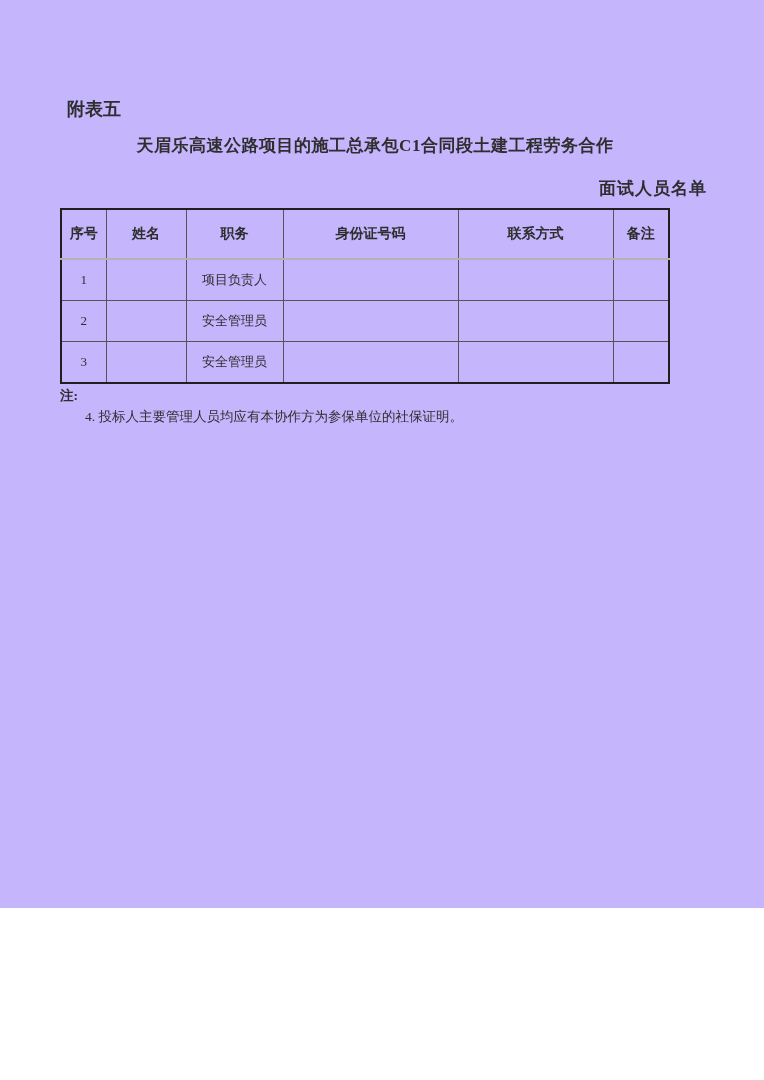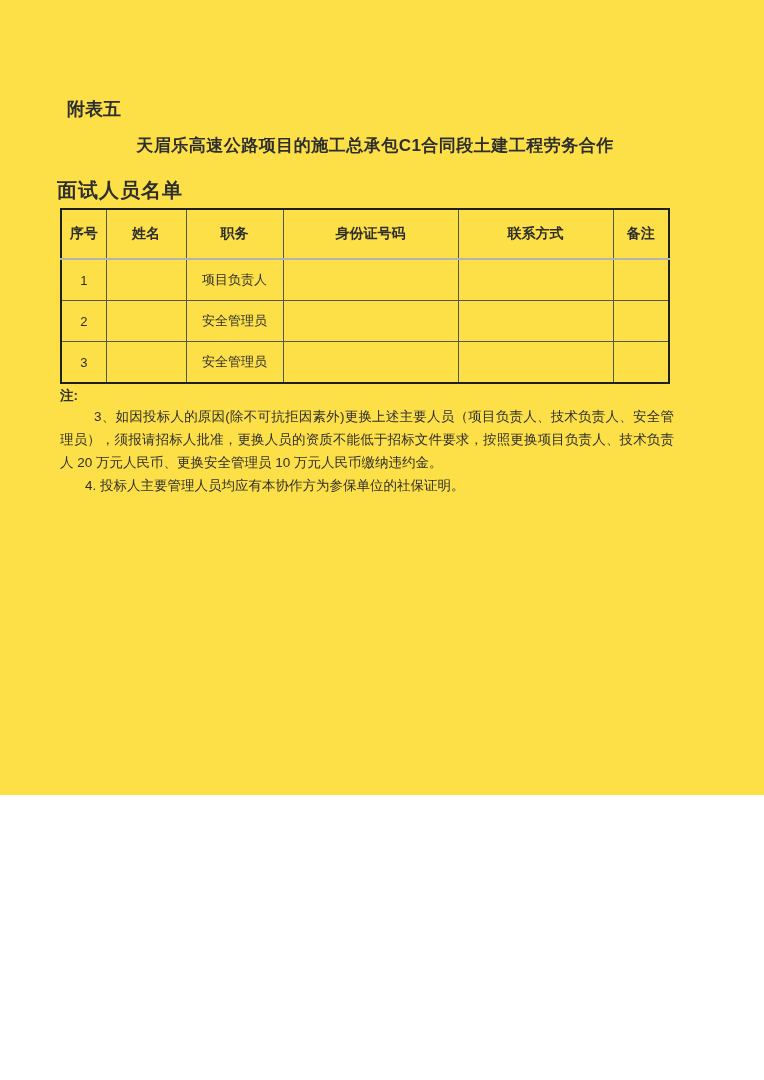--- a/index.html
+++ b/index.html
@@ -3,24 +3,24 @@
 <meta charset="utf-8">
 <style>
   html, body {
     margin: 0;
     padding: 0;
     background: #ffffff;
   }
   .page {
     position: relative;
     width: 764px;
-    height: 795px;
-    background: #fde047;
+    height: 908px;
+    background: #c4b5fd;
     color: #2e2e2e;
-    font-family: Liberation Sans, sans-serif;
+    font-family: Liberation Serif, serif;
     overflow: hidden;
   }
   .appendix-label {
     position: absolute;
     left: 67px;
     top: 97px;
     font-size: 18px;
     font-weight: 700;
   }
   .doc-title {
@@ -32,22 +32,22 @@
     font-size: 17px;
     font-weight: 700;
     letter-spacing: 0.5px;
     white-space: nowrap;
   }
   .doc-subtitle {
     position: absolute;
     left: 57px;
     top: 177px;
     width: 650px;
-    text-align: left;
-    font-size: 20px;
+    text-align: right;
+    font-size: 17px;
     font-weight: 700;
     letter-spacing: 1px;
   }
   table.personnel {
     position: absolute;
     left: 60px;
     top: 208px;
     width: 608px;
     border-collapse: collapse;
     table-layout: fixed;
@@ -152,19 +152,18 @@
         <td>安全管理员</td>
         <td></td>
         <td></td>
         <td></td>
       </tr>
     </tbody>
   </table>
 
   <div class="notes">
     <div class="notes-label">注:</div>
-    <p class="note indent-wide">3、如因投标人的原因(除不可抗拒因素外)更换上述主要人员（项目负责人、技术负责人、安全管理员），须报请招标人批准，更换人员的资质不能低于招标文件要求，按照更换项目负责人、技术负责人 20 万元人民币、更换安全管理员 10 万元人民币缴纳违约金。</p>
     <p class="note indent-narrow">4. 投标人主要管理人员均应有本协作方为参保单位的社保证明。</p>
   </div>
 
   <div class="page-number">7</div>
 
 </div>
 
 </body></html>

